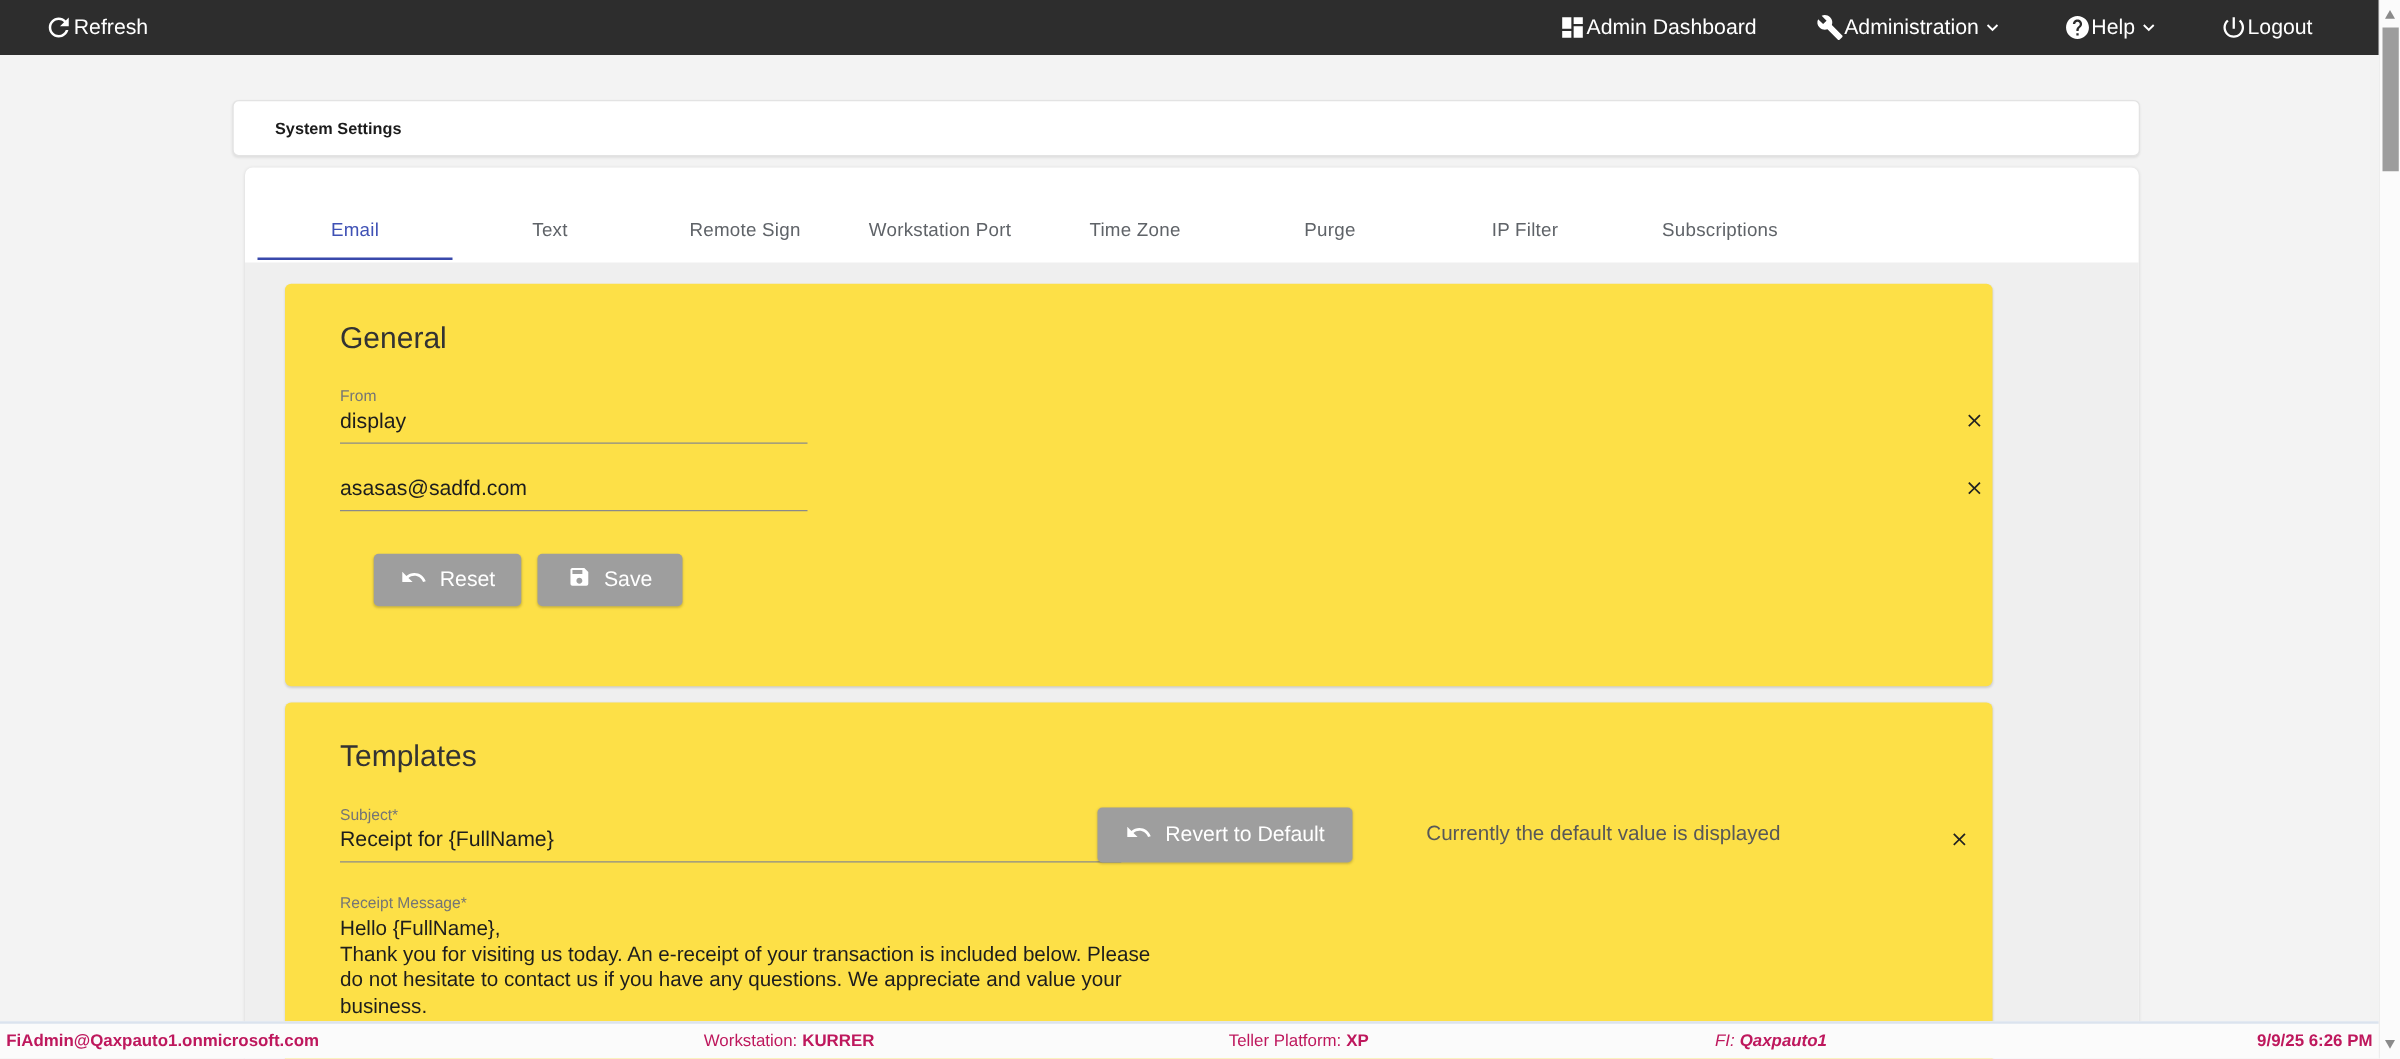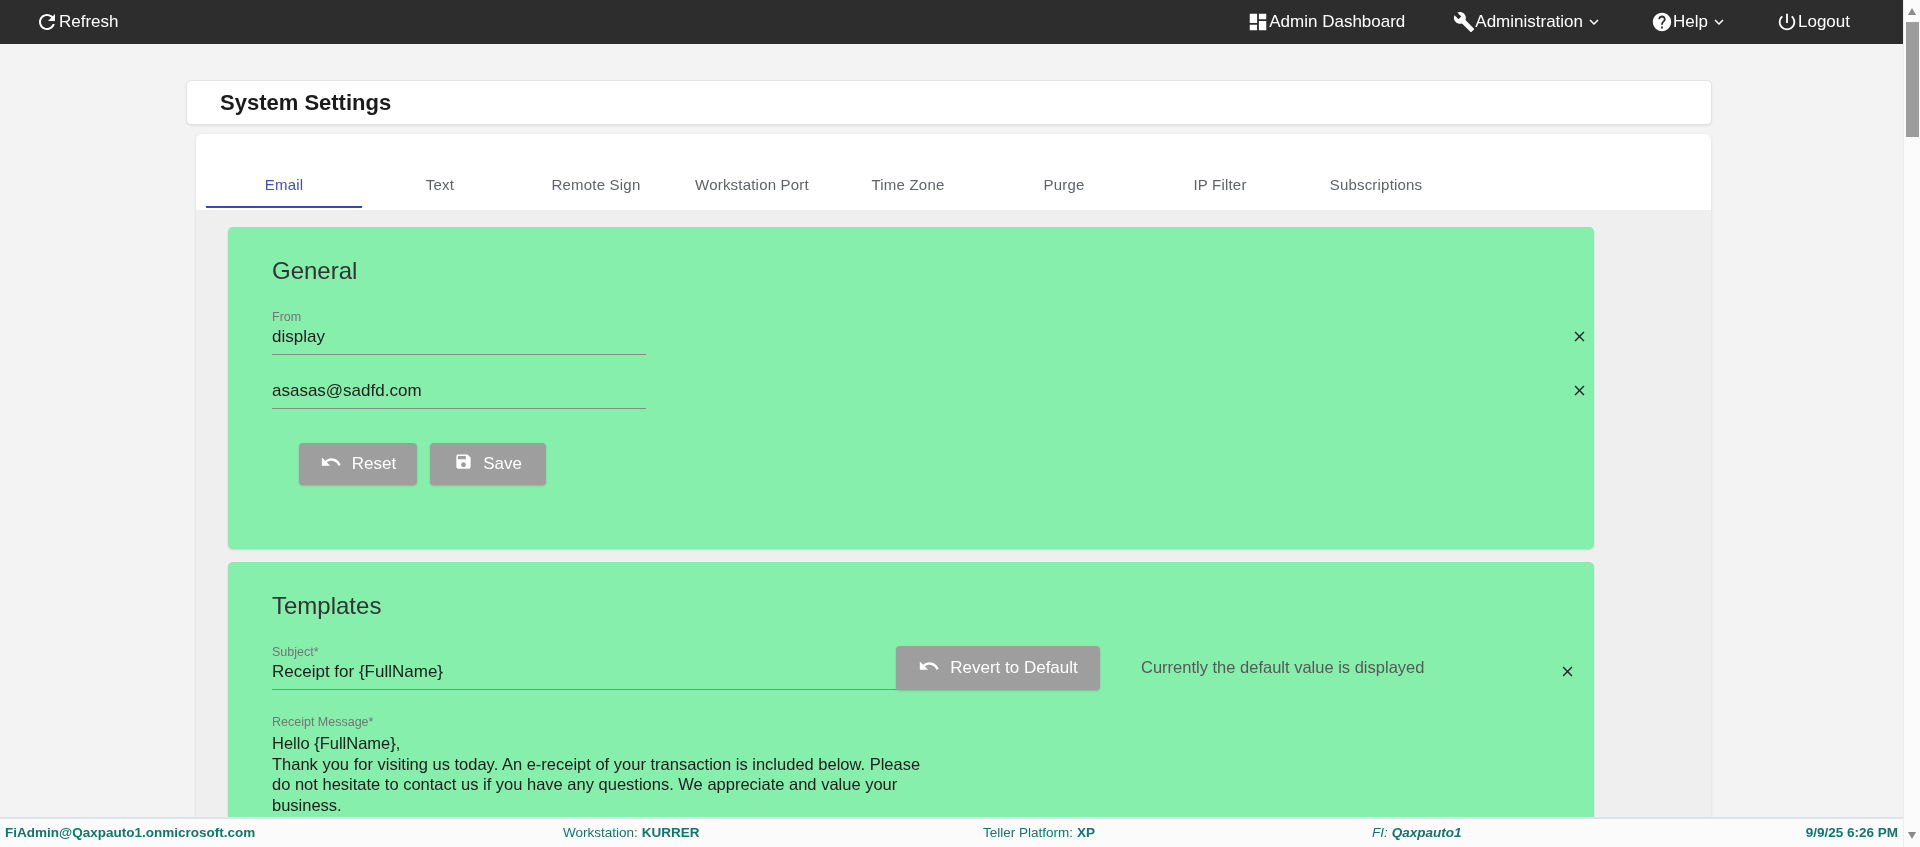--- a/index.html
+++ b/index.html
@@ -22,40 +22,40 @@
   .tb-item svg{ display:block; }
   .chev{ margin-left:2px; }
 
   
   .title-card{
     position:absolute; left:186px; top:80px; width:1526px; height:45px;
     background:#fff; border:1px solid #e3e3e3; border-radius:5px;
     box-shadow:0 1px 2px rgba(0,0,0,.08);
     display:flex; align-items:center; padding-left:33px;
   }
-  .title-card h1{ font-size:22px; font-weight:700; color:#1b1b1b; }
+  .title-card h1{ font-size:13px; font-weight:700; color:#1b1b1b; }
 
   
   .main-card{
     position:absolute; left:196px; top:134px; width:1515px; height:713px;
     background:#fff; border-radius:6px 6px 0 0;
     box-shadow:0 1px 3px rgba(0,0,0,.12);
   }
   .tabs{ display:flex; margin:26px 0 0 10px; }
   .tab{
     width:156px; height:48px; display:flex; align-items:center; justify-content:center;
     font-size:15px; color:#5f6368; cursor:pointer; letter-spacing:.2px;
   }
   .tab.active{ color:#3f51b5; border-bottom:2px solid #3949ab; padding-top:2px; }
   .inset{
     position:absolute; left:0; top:76px; width:1515px; height:637px;
     background:#efefef; overflow:visible; padding:17px 0 0 32px;
   }
   .panel{
-    width:1366px; background:#86efac; border-radius:5px;
+    width:1366px; background:#fde047; border-radius:5px;
     box-shadow:0 1px 2px rgba(0,0,0,.14);
     position:relative;
   }
   .panel.general{ height:322px; padding:30px 0 0 44px; }
   .panel.templates{ height:400px; margin-top:13px; padding:30px 0 0 44px; }
   .panel h2{ font-size:24px; font-weight:400; color:#333; }
 
   
   .field{ position:relative; margin-top:25px; }
   .f-label{ font-size:12.5px; color:#757575; margin-bottom:2px; }
@@ -76,38 +76,38 @@
   
   .btn{
     display:inline-flex; align-items:center; justify-content:center; gap:10px;
     background:#9e9e9e; color:#fff; border:none; border-radius:4px;
     height:42px; font-size:17px; font-family:"Liberation Sans",sans-serif;
     cursor:pointer; box-shadow:0 1px 2px rgba(0,0,0,.18);
   }
   .btn-row{ margin-top:34px; margin-left:15px; display:flex; gap:13px;padding-left:12px; }
   .btn-reset{ width:118px; }
   .btn-save{ width:116px; }
-  .btn-revert{ position:absolute; left:668px; top:84px; width:204px; height:44px; }
+  .btn-revert{ position:absolute; left:650px; top:84px; width:204px; height:44px; }
   .revert-note{
     position:absolute; left:913px; top:96px; font-size:16.5px; color:#585858;
   }
 
   
   .msg-area{
     font-family:"Liberation Sans", sans-serif;
     width:660px; height:88px; font-size:16.5px; line-height:20.5px; color:#1d1d1d;
     border:none; outline:none; resize:none; overflow:hidden; background:transparent;
     padding:0; margin-top:2px;
   }
 
   
   .statusbar{
     position:absolute; left:0; top:817px; width:1920px; height:30px;
     background:#fbfbfb; border-top:2px solid #dbe3ee; z-index:20;
-    font-size:13.5px; color:#0f766e; line-height:28px;
+    font-size:13.5px; color:#be185d; line-height:28px;
   }
   .sb-item{ position:absolute; white-space:nowrap; }
   .sb-item b{ font-weight:700; }
   .sb-lbl{ font-weight:400; margin-right:4px; }
   .sb-user{ left:5px; font-weight:700; }
   .sb-ws{ left:563px; } .sb-tp{ left:983px; } .sb-fi{ left:1372px;font-style:italic; }
   .sb-dt{ right:22px; font-weight:700; }
 
   
   .scrollbar{

